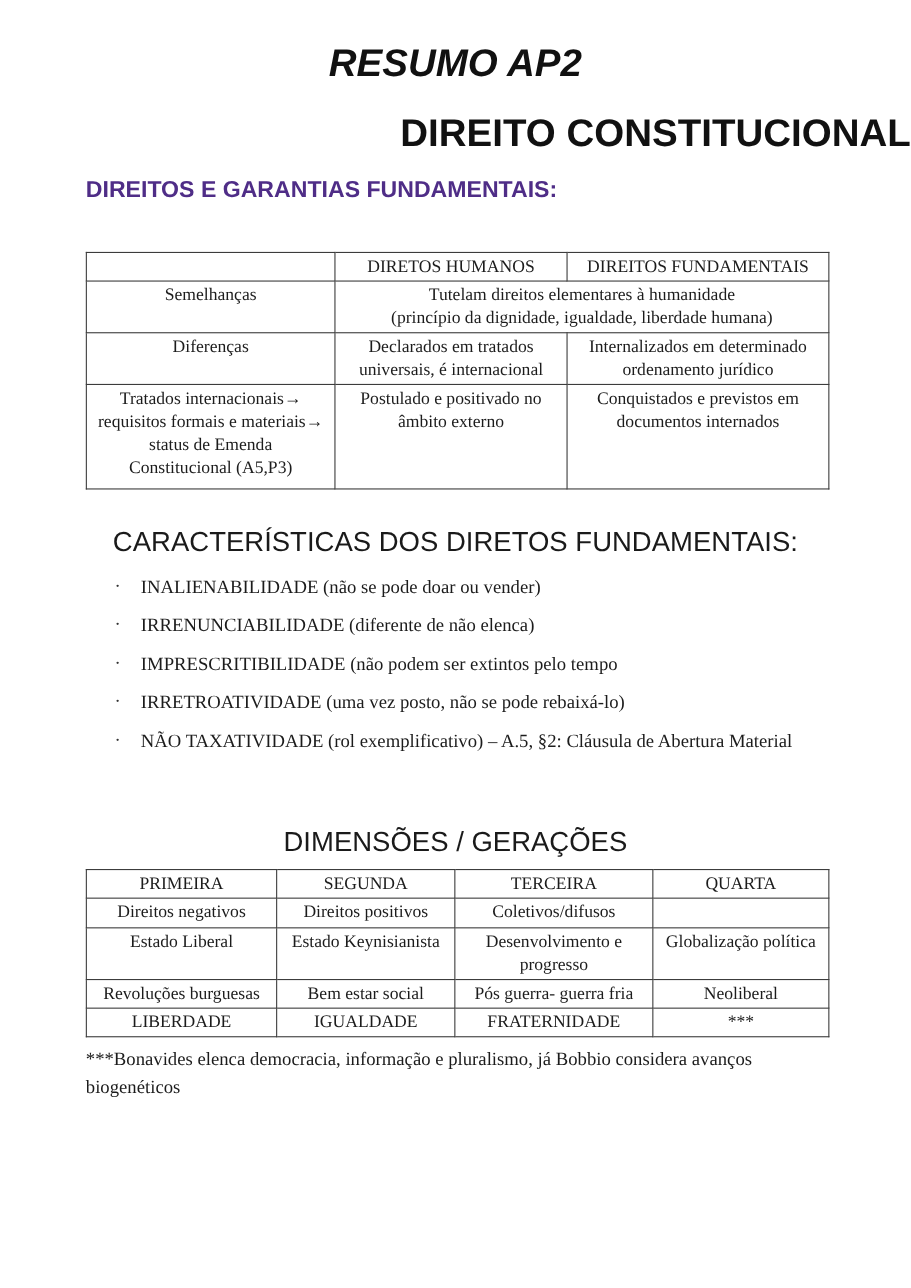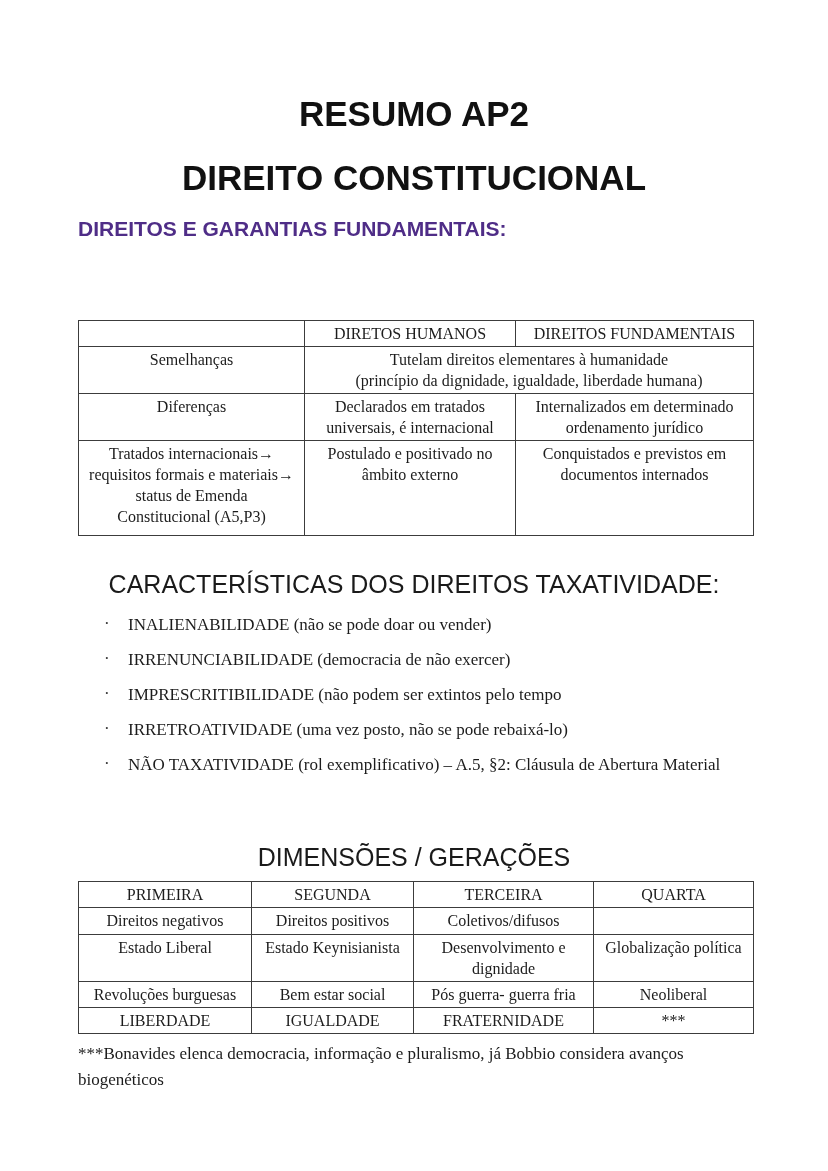--- a/index.html
+++ b/index.html
@@ -5,40 +5,40 @@
   :root { --accent:#4f2d87; --ink:#1c1c1c; --line:#3c3c3c; }
   html,body { margin:0; padding:0; background:#fff; }
   .page {
     position:relative; width:828px; height:1171px; background:#ffffff;
     font-family:"Liberation Serif", serif; color:var(--ink); overflow:hidden;
   }
   .doc-title {
     font-family:"Liberation Sans", sans-serif; font-weight:bold;
     font-size:35px; text-align:center; color:#111; line-height:1.0;
   }
-  .doc-title.first { padding-top:96px; }
-  .doc-title.second { margin-top:29px; }
+  .doc-title.first { padding-top:40px;font-style:italic; }
+  .doc-title.second { margin-top:29px;text-align:right; }
   .section-heading {
     margin:22px 0 0 78px;
     font-family:"Liberation Sans", sans-serif; font-weight:bold; font-size:21px;
     color:var(--accent); 
     text-decoration-thickness:2px; text-underline-offset:3px;
   }
   table.doc-table {
     border-collapse:collapse; table-layout:fixed;
     margin-left:78px; width:675px;
     font-size:16px; line-height:21px; color:var(--ink);
   }
   table.doc-table td {
     border:1px solid var(--line);
     text-align:center; vertical-align:top;
     padding:2px 6px; box-sizing:border-box;
     white-space:pre-line; overflow:hidden;
   }
-  table.comparison { margin-top:79px; }
+  table.comparison { margin-top:44px; }
   table.comparison col.c1 { width:226px; }
   table.comparison col.c2 { width:211px; }
   table.comparison col.c3 { width:238px; }
   tr.h26 { height:26px; } tr.h27 { height:27px; }
   tr.h46 { height:46px; } tr.h47 { height:47px; }
   tr.h95 { height:95px;border-radius:27px; } tr.h25 { height:25px; }
   tr.h55 { height:55px; }
   .mid-heading {
     font-family:"Liberation Sans", sans-serif; font-size:25px; font-weight:normal;
     color:#1a1a1a; text-align:center; margin:0;
@@ -102,25 +102,25 @@
 status de Emenda
 Constitucional (A5,P3)</td>
       <td>Postulado e positivado no
 âmbito externo</td>
       <td>Conquistados e previstos em
 documentos internados</td>
     </tr>
   </tbody>
     </table>
 
-  <h2 class="mid-heading characteristics">CARACTERÍSTICAS DOS DIREITOS TAXATIVIDADE:</h2>
+  <h2 class="mid-heading characteristics">CARACTERÍSTICAS DOS DIRETOS FUNDAMENTAIS:</h2>
 
   <ul class="char-list">
     <li><span class="dot">·</span><span>INALIENABILIDADE (não se pode doar ou vender)</span></li>
-    <li><span class="dot">·</span><span>IRRENUNCIABILIDADE (democracia de não exercer)</span></li>
+    <li><span class="dot">·</span><span>IRRENUNCIABILIDADE (diferente de não elenca)</span></li>
     <li><span class="dot">·</span><span>IMPRESCRITIBILIDADE (não podem ser extintos pelo tempo</span></li>
     <li><span class="dot">·</span><span>IRRETROATIVIDADE (uma vez posto, não se pode rebaixá-lo)</span></li>
     <li><span class="dot">·</span><span>NÃO TAXATIVIDADE (rol exemplificativo) – A.5, §2: Cláusula de Abertura Material</span></li>
   </ul>
 
   <h2 class="mid-heading dimensions">DIMENSÕES / GERAÇÕES</h2>
 
   <table class="doc-table dimensions">
     <colgroup>
         <col class="d1">
@@ -138,21 +138,21 @@
     <tr class="h27">
       <td>Direitos negativos</td>
       <td>Direitos positivos</td>
       <td>Coletivos/difusos</td>
       <td></td>
     </tr>
     <tr class="h47">
       <td>Estado Liberal</td>
       <td>Estado Keynisianista</td>
       <td>Desenvolvimento e
-dignidade</td>
+progresso</td>
       <td>Globalização política</td>
     </tr>
     <tr class="h26">
       <td>Revoluções burguesas</td>
       <td>Bem estar social</td>
       <td>Pós guerra- guerra fria</td>
       <td>Neoliberal</td>
     </tr>
     <tr class="h25">
       <td>LIBERDADE</td>

